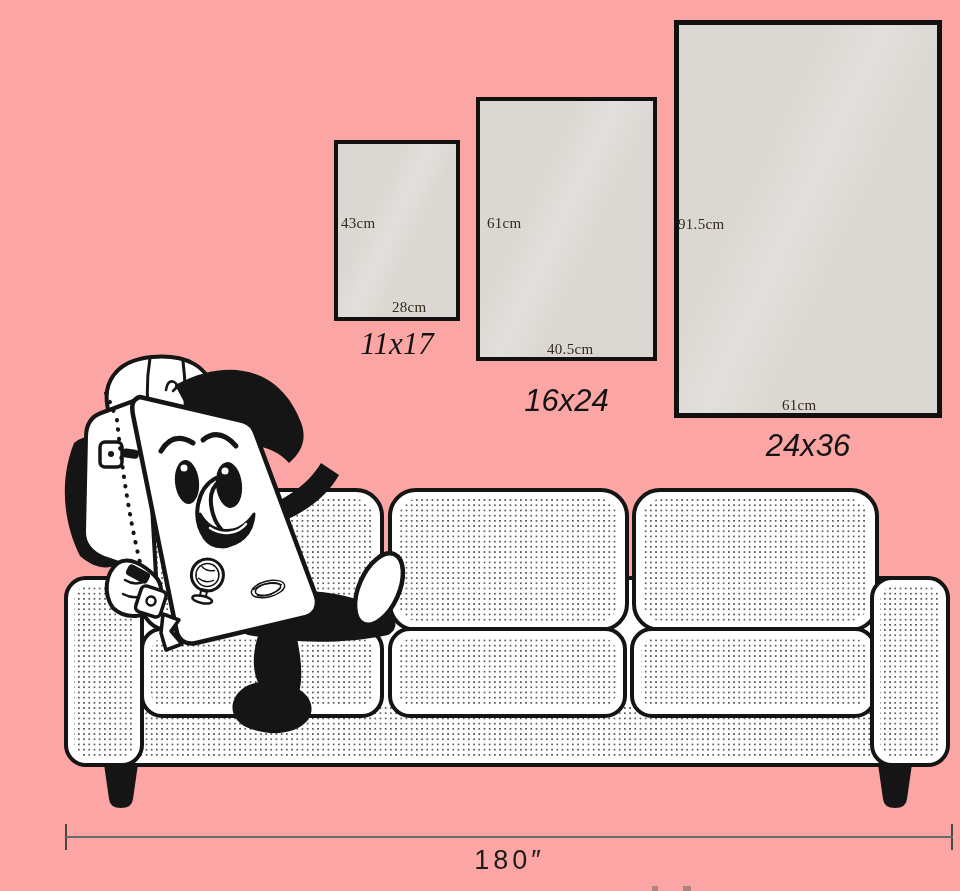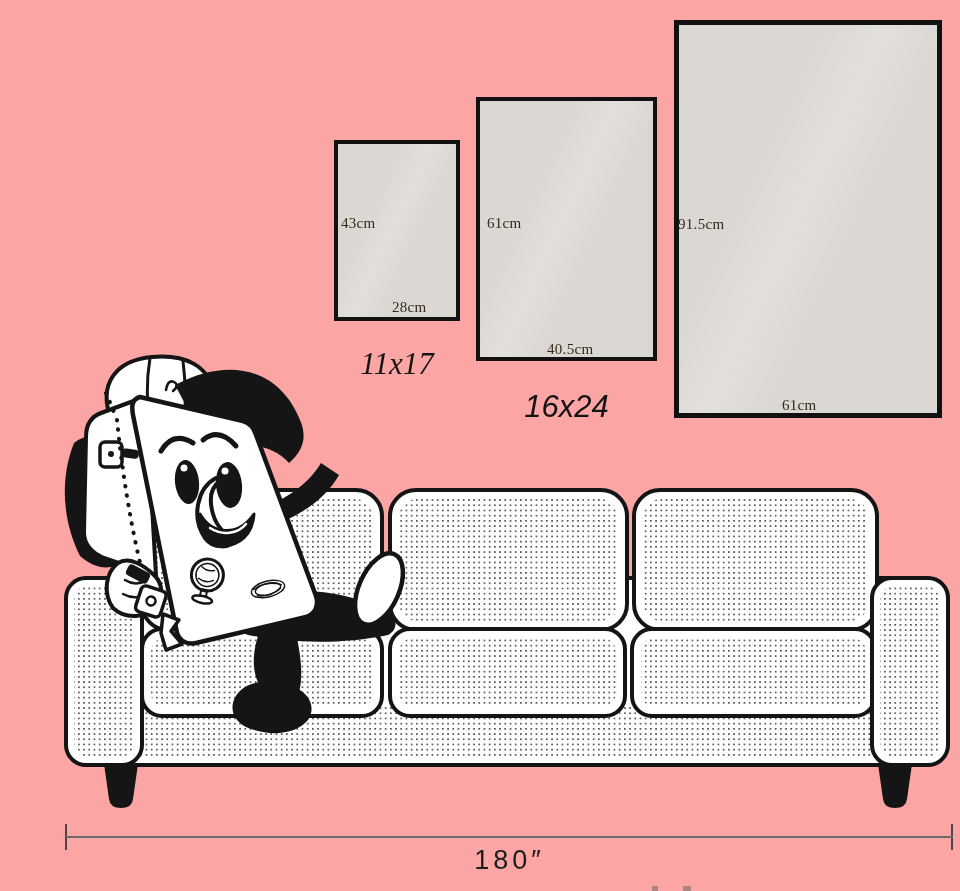--- a/index.html
+++ b/index.html
@@ -5,21 +5,21 @@
   html,body{margin:0;padding:0;background:#ecebe8;}
   .stage{position:relative;width:960px;height:891px;background:#fca5a5;overflow:hidden;
          font-family:"Liberation Serif",serif;}
 
   
   .poster{position:absolute;background:#dbd8d3;border:4px solid #111;box-sizing:border-box;}
   .poster::after{content:"";position:absolute;inset:0;pointer-events:none;
     background:linear-gradient(115deg, rgba(255,255,255,0) 32%, rgba(255,255,255,.20) 47%, rgba(255,255,255,0) 62%);}
   .poster.big{border-width:5px;}
   .cm{position:absolute;font:15px "Liberation Serif",serif;color:#33291c;letter-spacing:.3px;white-space:nowrap;}
-  .caption{position:absolute;text-align:center;color:#141414;white-space:nowrap;margin-top:20px;}
+  .caption{position:absolute;text-align:center;color:#141414;white-space:nowrap;}
   .caption.serif{font:italic 400 31px "Liberation Serif",serif;}
   .caption.sans{font:italic 400 31px "Liberation Sans",sans-serif;}
 
   
   .art{position:absolute;left:0;top:0;}
 
   
   .dimline{position:absolute;left:66px;top:836px;width:887px;height:2px;background:#6a6a6a;}
   .tick{position:absolute;width:2px;height:26px;top:824px;background:#474747;}
   .tick.left{left:65px;} .tick.right{left:951px;}
@@ -34,25 +34,26 @@
 <div class="stage">
 
   <div class="poster" style="left:334px;top:140px;width:126px;height:181px;"></div>
   <div class="cm" style="left:341px;top:215px;">43cm</div>
   <div class="cm" style="left:392px;top:299px;">28cm</div>
   <div class="caption serif" style="left:334px;top:326px;width:126px;">11x17</div>
 
   <div class="poster" style="left:476px;top:97px;width:181px;height:264px;"></div>
   <div class="cm" style="left:487px;top:215px;">61cm</div>
   <div class="cm" style="left:547px;top:341px;">40.5cm</div>
-  <div class="caption sans" style="left:476px;top:369px;width:181px;">16x24</div>
+  <div class="caption sans" style="left:476px;top:383px;width:181px;">16x24</div>
 
   <div class="poster big" style="left:674px;top:20px;width:268px;height:398px;"></div>
   <div class="cm" style="left:678px;top:216px;font-family:Liberation Serif, serif;">91.5cm</div>
   <div class="cm" style="left:782px;top:397px;">61cm</div>
+  <div class="caption sans" style="left:674px;top:428px;width:268px;">24x36</div>
 
   <svg class="art" width="960" height="891" viewBox="0 0 960 891">
     <defs>
       <pattern id="dots" patternUnits="userSpaceOnUse" width="5.2" height="5.2">
         <rect x="0" y="0" width="1.7" height="1.7" fill="#3a3a3a" opacity="0.85"></rect>
       </pattern>
     </defs>
 
     <g stroke="#141414" stroke-width="4" fill="#ffffff">
 

